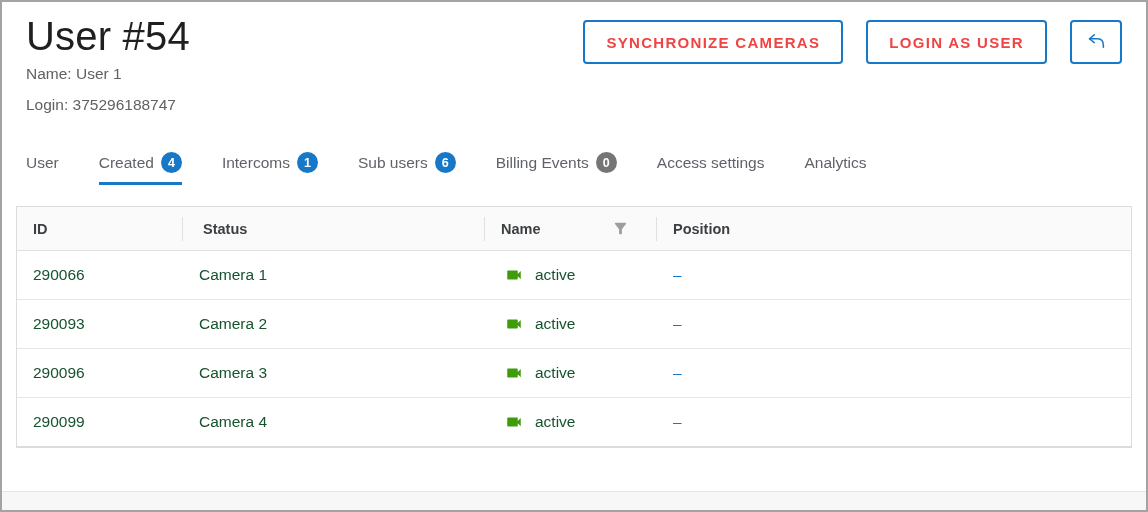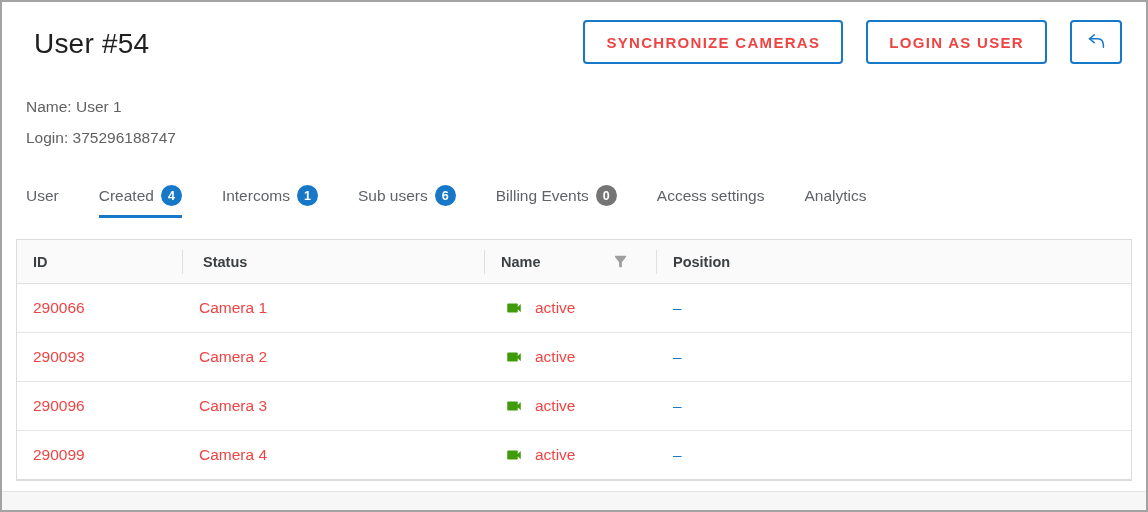--- a/index.html
+++ b/index.html
@@ -13,34 +13,34 @@
     overflow: hidden;
   }
   .bottom-strip {
     position:absolute; left:0; right:0; bottom:0; height:19px;
     background:#f7f7f7; border-top:1px solid #e4e4e4;
   }
 
   
   .hdr { padding: 12px 24px 0 24px; position: relative; }
   .page-title {
-    font-size: 28px; font-weight: 400; color: #1f1f1f;
-    margin: 8px; line-height: 44px; letter-spacing: 0.2px;
+    font-size: 40px; font-weight: 400; color: #1f1f1f;
+    margin: 0; line-height: 44px; letter-spacing: 0.2px;
   }
   .hdr-actions { position:absolute; top:18px; right:24px; display:flex; align-items:center; gap:23px; }
   .btn {
     height: 44px; background:#fff;
     border: 2px solid #1878c8; border-radius: 4px;
     color:#ef4444; font-family: "Liberation Sans", sans-serif;
     font-size: 15px; font-weight: 700; letter-spacing: 1.3px;
     padding: 0 21px; cursor: pointer; display:flex; align-items:center; justify-content:center;
   }
   .btn.icon-btn { width: 52px; padding: 0; }
 
-  .info-block { margin-top: 25px; }
+  .info-block { }
   .info-line { font-size: 15.5px; color:#616161; line-height: 31px; }
 
   
   .tabs { display:flex; gap: 40px; padding: 0 24px; margin-top: 30px; }
   .tab {
     display:flex; align-items:center; gap:7px;
     font-size: 15.5px; color:#5f6368; padding: 2px 0 9px 0;
     border-bottom: 3px solid transparent; cursor: pointer; white-space: nowrap;
   }
   .tab.active { border-bottom-color:#1878c8; }
@@ -75,21 +75,21 @@
     position:absolute; right:0; top:10px; width:1px; height:24px; background:#e0e0e0;
   }
   .th.status-h { padding-left: 20px; }
   .filter-wrap { margin-left:auto; margin-right: 12px; display:flex; align-items:center; cursor:pointer; }
   .trow {
     height: 49px; border-bottom: 1px solid #e6e6e6; cursor: pointer;
   }
   .trow:last-child { border-bottom: 1px solid #dcdcdc; }
   .td {
     display:flex; align-items:center; padding: 0 16px;
-    font-size: 15.5px; color:#ef4444;
+    font-size: 15.5px; color:#14532d;
   }
   .td.status-td { padding-left: 20px; gap: 12px; }
   .td.pos-td { color:#1878c8; }
   svg { display:block; }
 </style>
 </head>
 <body>
 
 <div class="page">
 

